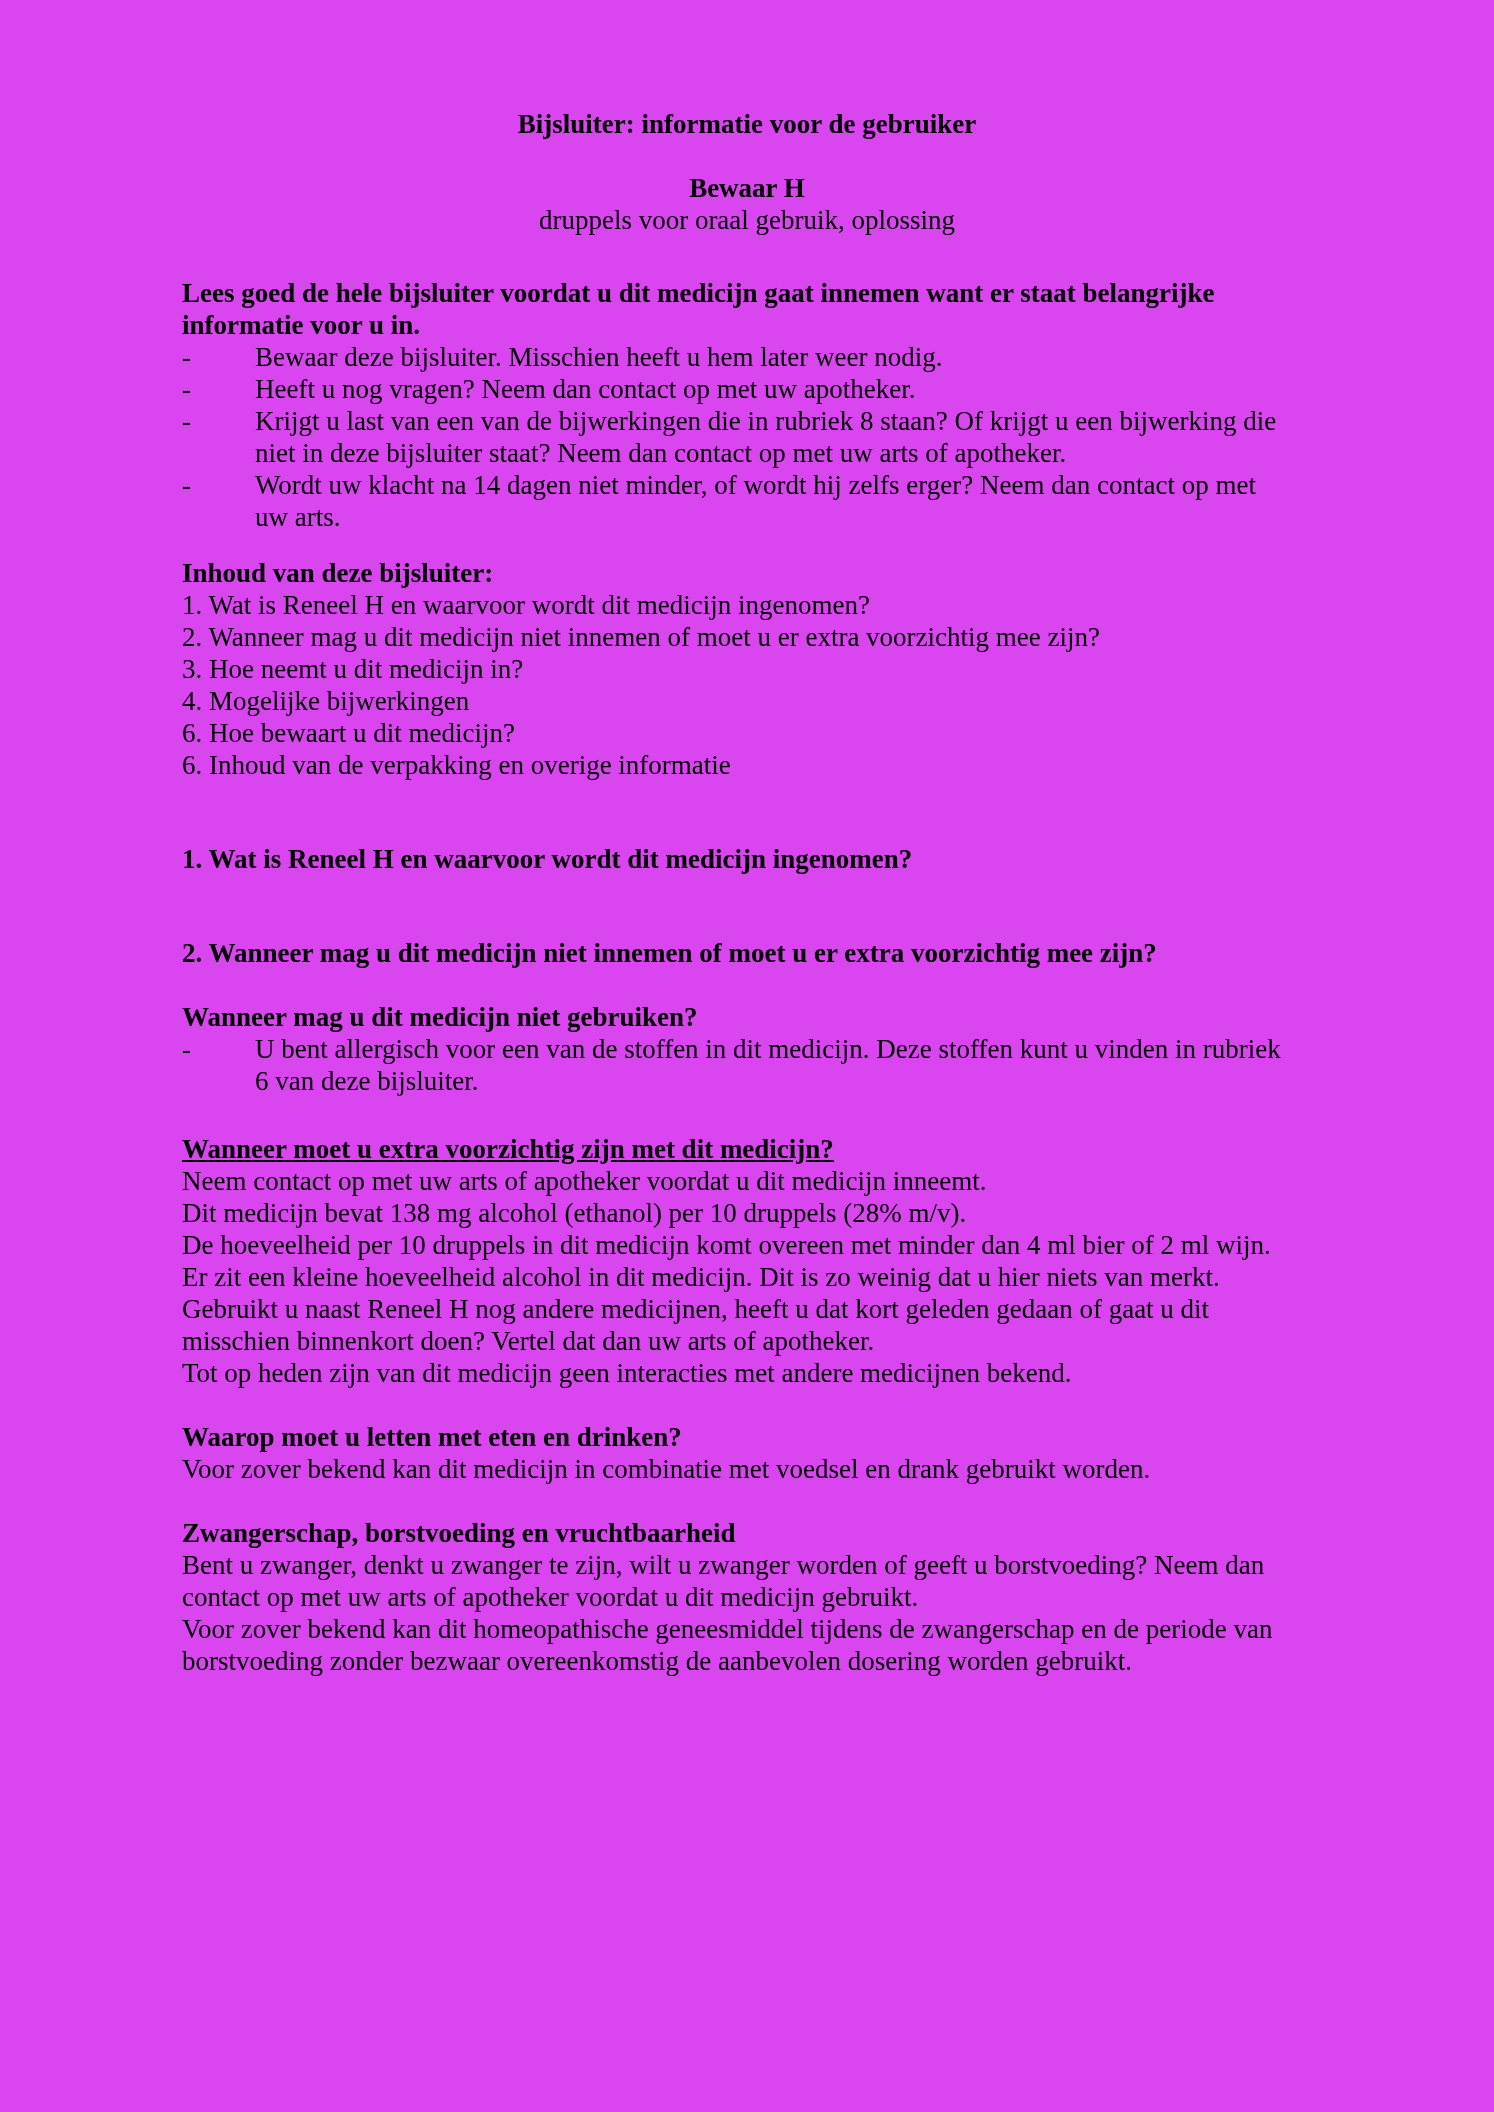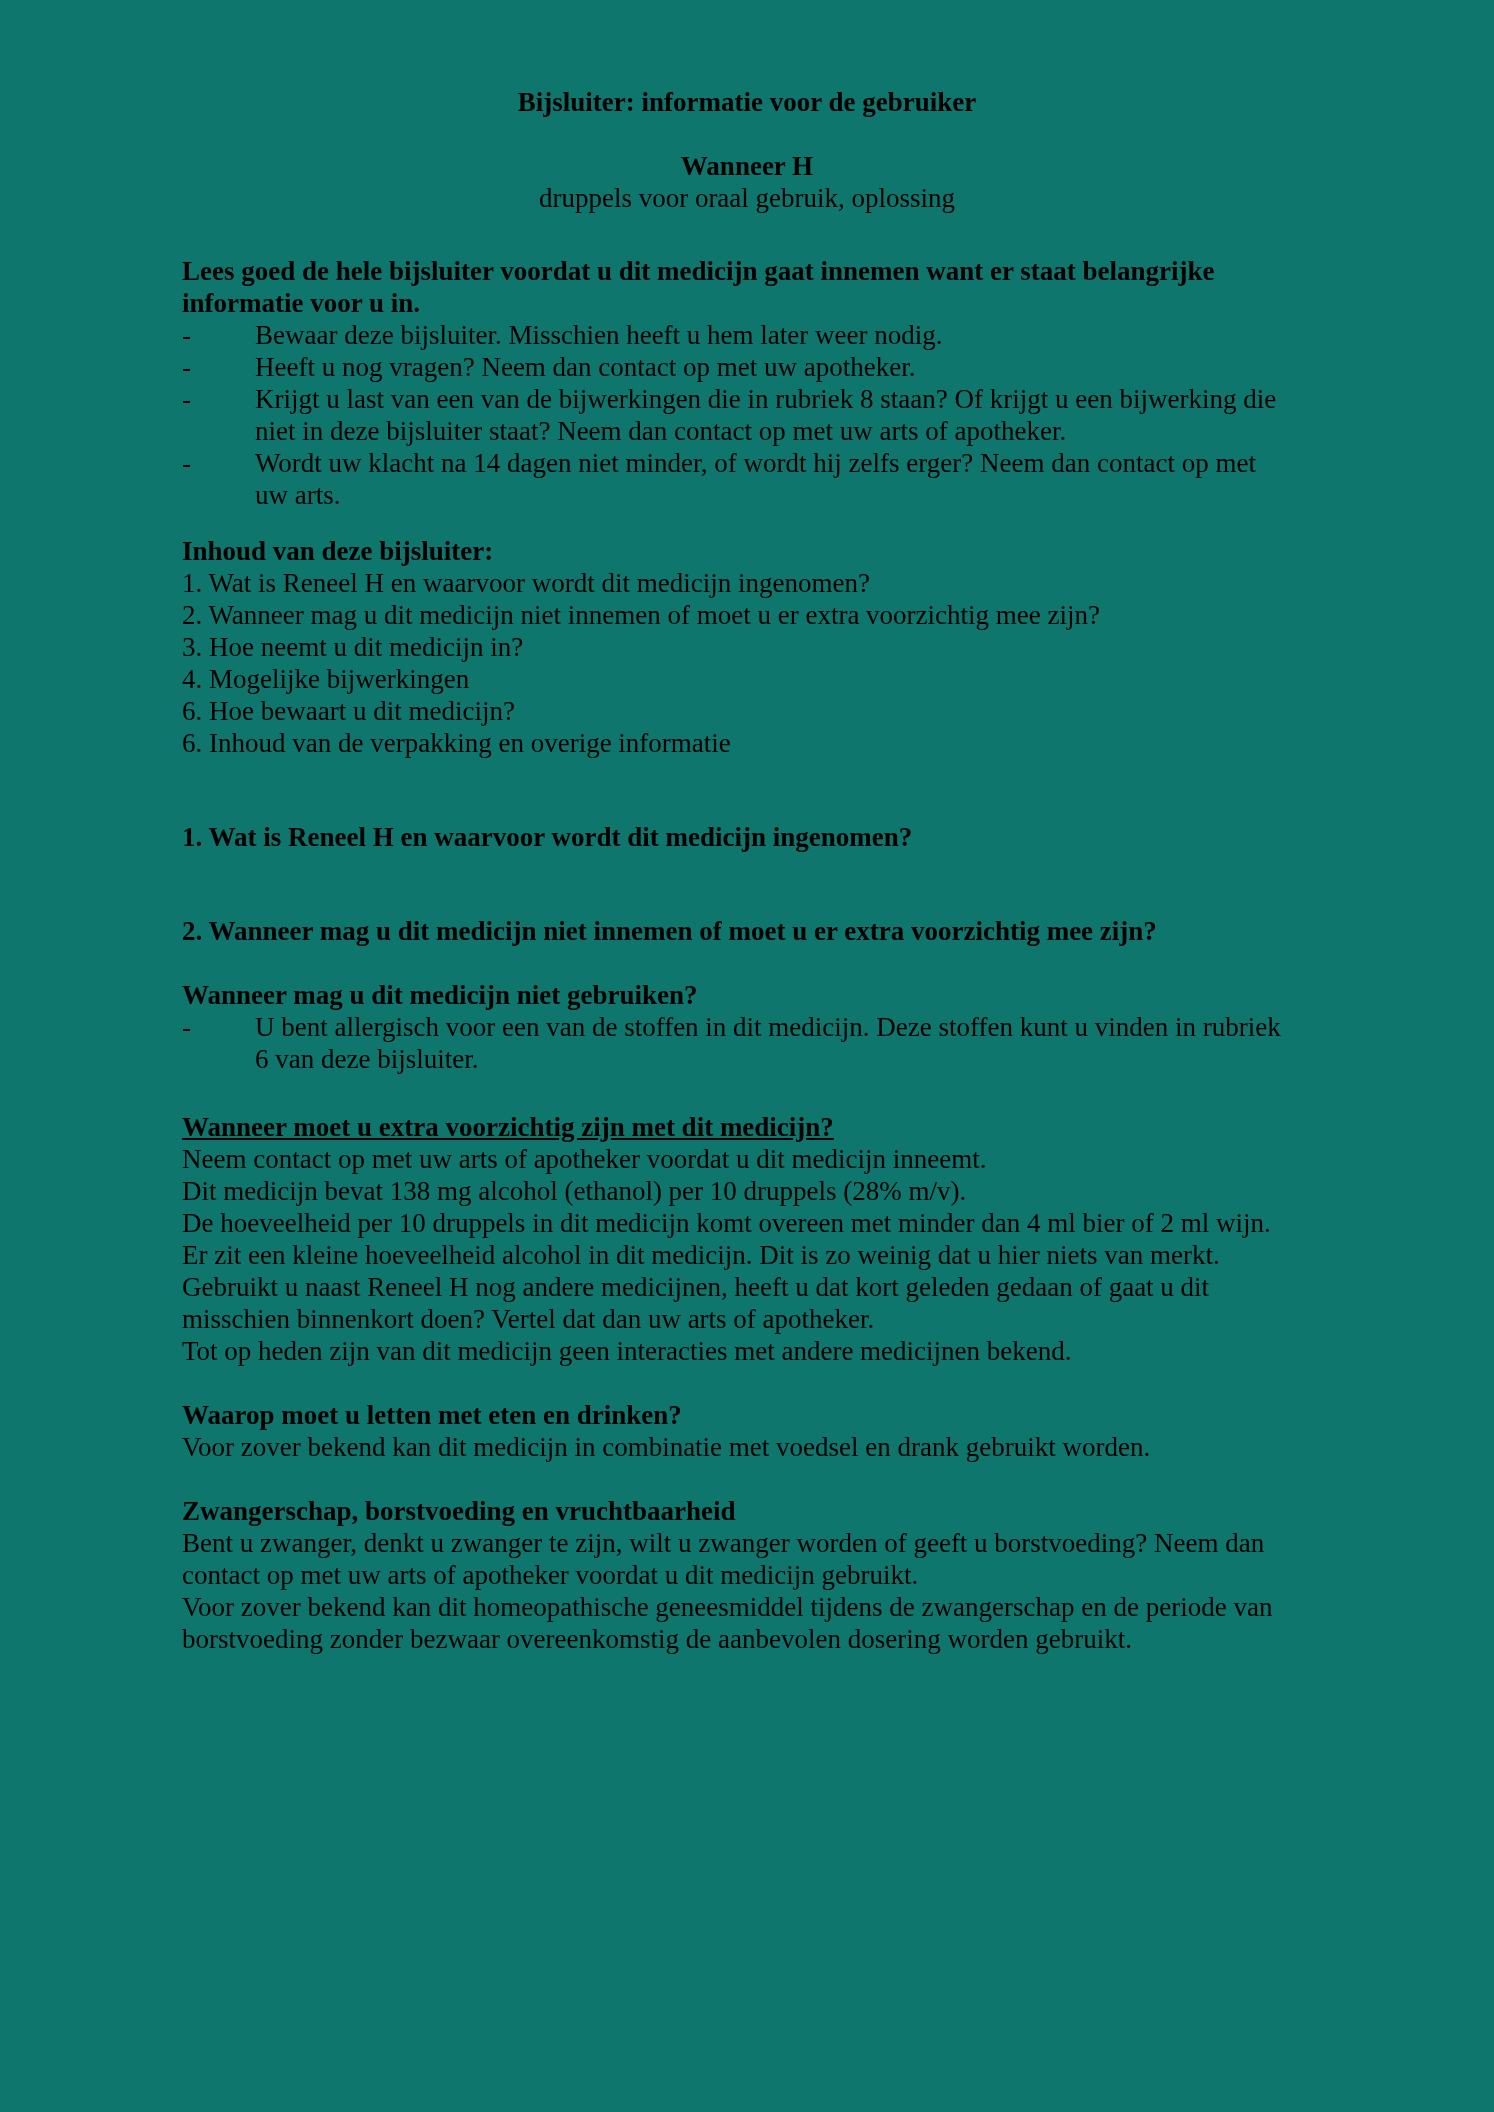--- a/index.html
+++ b/index.html
@@ -1,24 +1,24 @@
 <!DOCTYPE html>
 <html><head>
 <meta charset="utf-8">
 <style>
   html, body { margin: 0; padding: 0; background: #e8e8e8; }
   .page {
     position: relative;
     width: 1494px;
     height: 2112px;
     margin: 0 auto;
-    background: #0f766e;
+    background: #d946ef;
     color: #000000;
     box-sizing: border-box;
-    padding: 86px 182px 0 182px;
+    padding: 108px 182px 0 182px;
     font-family: "Liberation Serif", "DejaVu Serif", serif;
     font-size: 27px;
     line-height: 32px;
     overflow: hidden;
   }
   .center { text-align: center; }
   .bold { font-weight: bold; }
   .preline { white-space: pre-line; font-family: Liberation Serif, serif; }
 
   .product-name { margin-top: 32px; }
@@ -32,21 +32,21 @@
   .bullet-dash { width: 73px; flex: 0 0 73px; }
   .bullet-text { flex: 1 1 auto; white-space: pre-line; }
 </style>
 </head>
 <body>
 
 <div class="page">
 
   <div class="center bold">Bijsluiter: informatie voor de gebruiker</div>
 
-  <div class="center bold product-name">Wanneer H</div>
+  <div class="center bold product-name">Bewaar H</div>
   <div class="center">druppels voor oraal gebruik, oplossing</div>
 
   <div class="bold preline read-heading">Lees goed de hele bijsluiter voordat u dit medicijn gaat innemen want er staat belangrijke
 informatie voor u in.</div>
 
   <div>
     <div class="bullet-row">
       <span class="bullet-dash">-</span>
       <span class="bullet-text">Bewaar deze bijsluiter. Misschien heeft u hem later weer nodig.</span>
     </div>

